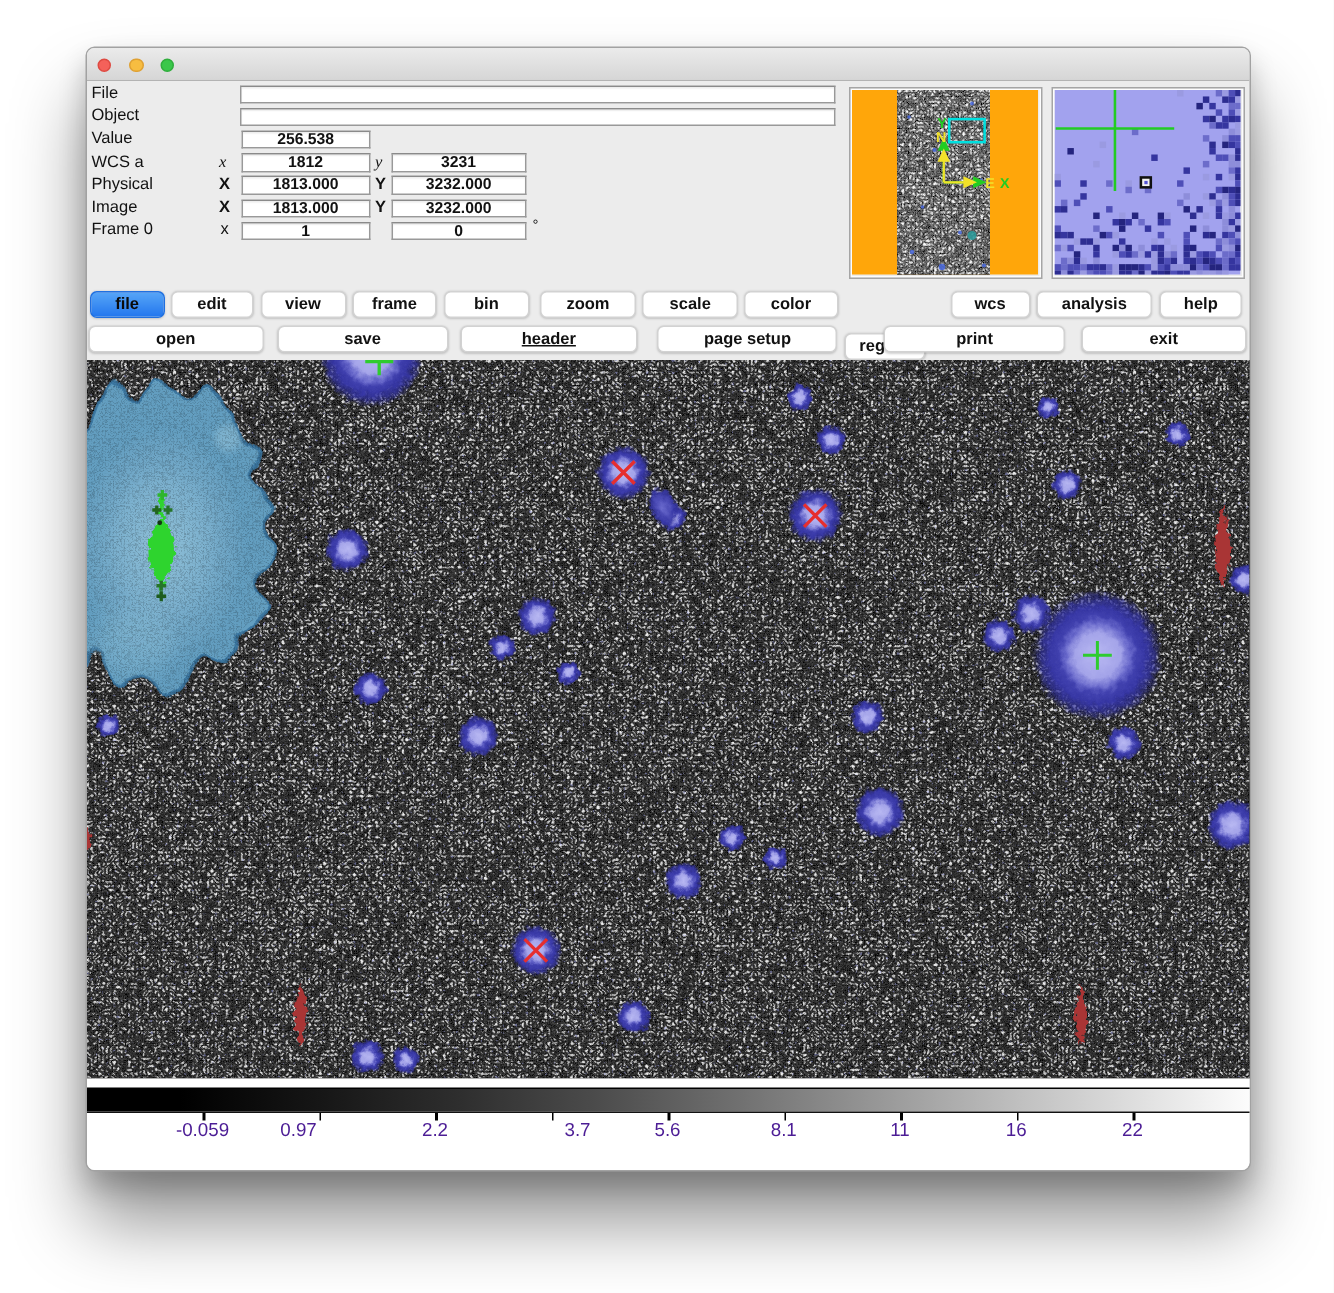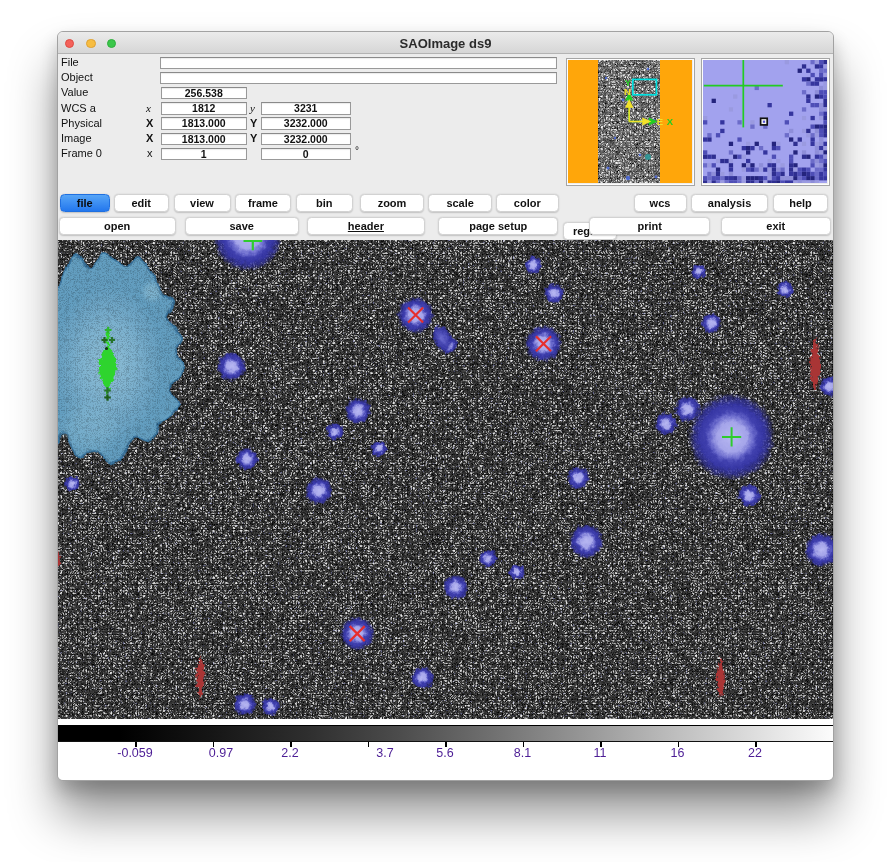--- a/index.html
+++ b/index.html
@@ -31,21 +31,20 @@
   .tick{position:absolute;top:23px;width:1.5px;height:5px;background:#000;}
   .tlab{position:absolute;top:27px;font-size:12.5px;color:#4c1d95;transform:translateX(-50%);}
 </style>
 </head>
 <body>
 <div id="win">
   <div id="titlebar">
     <div class="tl" style="left:6.9px;background:#f4615a;border:.5px solid #de4a42;"></div>
     <div class="tl" style="left:28px;background:#f7bd41;border:.5px solid #dfa133;"></div>
     <div class="tl" style="left:48.5px;background:#3ac74a;border:.5px solid #2fae3c;"></div>
-    <div id="title">SAOImage ds9</div>
   </div>
 
   <div class="lbl" style="left:3px;top:24.0px;">File</div>
 <div class="lbl" style="left:3px;top:39.2px;">Object</div>
 <div class="lbl" style="left:3px;top:54.4px;">Value</div>
 <div class="lbl" style="left:3px;top:69.6px;text-align:center;">WCS a</div>
 <div class="lbl" style="left:3px;top:84.8px;">Physical</div>
 <div class="lbl" style="left:3px;top:100.0px;">Image</div>
 <div class="lbl" style="left:3px;top:115.2px;">Frame 0</div>
 <div class="fld" style="left:101.5px;top:24.5px;width:397px;"></div>
@@ -604,21 +603,21 @@
       <path d="M 664 196.9 L 683.2 196.9 M 673.6 187.3 L 673.6 206.5" stroke="#2ecc2e" stroke-width="2" fill="none"></path>
       <path d="M 185.5 1 L 204.2 1 M 194.8 0 L 194.8 10.2" stroke="#2ecc2e" stroke-width="2.2" fill="none"></path>
     </svg>
   </div>
 
   <div id="cbar">
     <div id="cbargrad"></div>
     <div class="tick" style="left:77.0px;"></div>
 <div class="tlab" style="left:77.0px;">-0.059</div>
 <div class="tick" style="left:154.5px;"></div>
-<div class="tlab" style="left:163px;">0.97</div>
+<div class="tlab" style="left:141px;">0.97</div>
 <div class="tick" style="left:232.0px;"></div>
 <div class="tlab" style="left:232.0px;">2.2</div>
 <div class="tick" style="left:309.5px;"></div>
 <div class="tlab" style="left:314px;margin-left:13px;">3.7</div>
 <div class="tick" style="left:387.0px;"></div>
 <div class="tlab" style="left:387.0px;">5.6</div>
 <div class="tick" style="left:464.5px;"></div>
 <div class="tlab" style="left:464.5px;">8.1</div>
 <div class="tick" style="left:542.0px;"></div>
 <div class="tlab" style="left:542.0px;">11</div>

